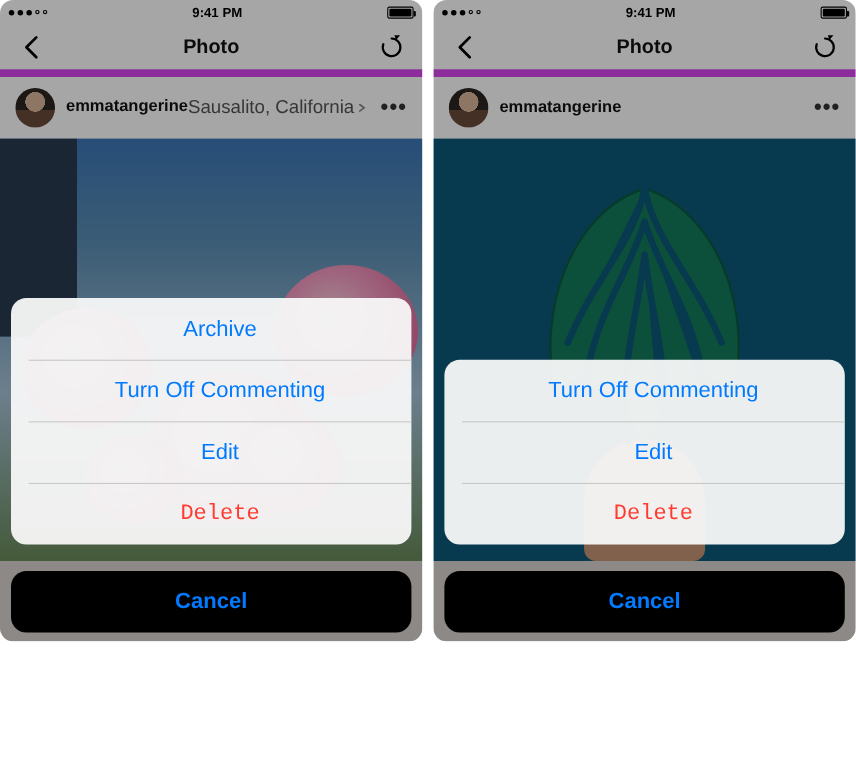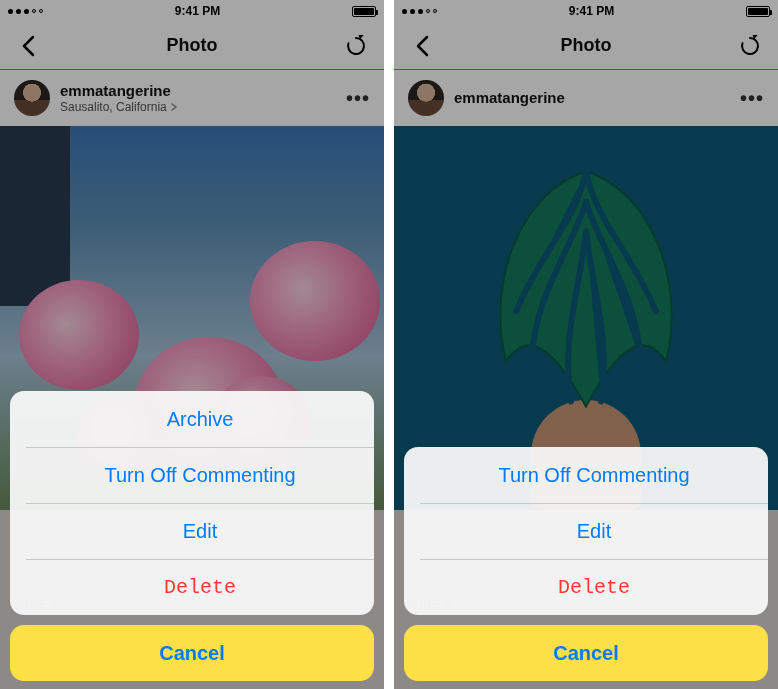--- a/index.html
+++ b/index.html
@@ -9,23 +9,24 @@
     width: 778px;
     height: 689px;
     display: flex;
     gap: 10px;
     padding: 0;
     overflow: hidden;
   }
   .phone {
     position: relative;
     width: 384px;
-    height: 689px;
+    height: 583px;
     background: #fff;
     overflow: hidden;
+    border-radius: 12px;
   }
   
   .statusbar {
     height: 22px;
     display: flex;
     align-items: center;
     justify-content: space-between;
     padding: 0 8px;
     font-size: 12px;
     font-weight: 600;
@@ -40,37 +41,37 @@
   .battery::after { content:""; position:absolute; right:-3px; top:3px; width:2px; height:5px; background:#000; border-radius:0 1px 1px 0;}
   .battery .fill { position:absolute; left:1px; top:1px; bottom:1px; width: calc(100% - 2px); background:#000; border-radius:1px;}
 
   
   .navbar {
     height: 48px;
     display:flex;
     align-items:center;
     justify-content:space-between;
     padding: 0 14px;
-    border-bottom: 1px solid #d946ef;
+    border-bottom: 7px solid #d946ef;
   }
   .nav-title { font-weight:600; font-size:18px; color:#111;}
   .icon-btn { width:28px; height:28px; display:flex; align-items:center; justify-content:center; color:#000;}
 
   
   .post-header {
     height: 56px;
     display:flex;
     align-items:center;
     padding: 0 14px;
     gap:10px;
   }
   .avatar { width:36px; height:36px; border-radius:50%; background:#ccc; overflow:hidden; position:relative; flex-shrink:0;}
-  .userblock { flex:1; display:flex; flex-direction:column; line-height:1.2;}
+  .userblock { flex:1; display:flex; line-height:1.2;}
   .username { font-weight:600; font-size:15px; color:#111;}
-  .location { font-size:12px; color:#555; display:flex; align-items:center; gap:3px;}
+  .location { font-size:17px; color:#555; display:flex; align-items:center; gap:3px;}
   .more-dots { font-size:20px; color:#333; letter-spacing:1px; font-weight:bold;}
 
   
   .photo {
     width: 100%;
     height: 384px;
     position: relative;
     overflow:hidden;
   }
   .photo.bg1 { background: linear-gradient(180deg, #3d78b8 0%, #5c8fb5 25%, #a6c3d8 60%, #6a8b5a 100%); }
@@ -106,34 +107,34 @@
 
   
   .sheet-wrap {
     position:absolute;
     left:10px; right:10px; bottom:8px;
   }
   .sheet {
     background: rgba(248,248,248,0.95);
     border-radius: 14px;
     overflow: hidden;
-    margin-bottom: 10px;
+    margin-bottom: 24px;
     padding-left: 16px;
   }
   .sheet .opt {
     height: 56px;
     display:flex; align-items:center; justify-content:center;
     font-size: 20px;
     color: #007aff;
     border-top: 0.5px solid #c8c8c8;
   }
   .sheet .opt:first-child { border-top:none; }
   .sheet .opt.destructive { color: #ff3b30; font-family: Liberation Mono, monospace; }
   .cancel {
-    background: #fde047;
+    background: #000000;
     border-radius:14px;
     height:56px;
     display:flex; align-items:center; justify-content:center;
     font-size:20px; font-weight:600; color:#007aff;
   }
 
   
   .avatar .face {
     position:absolute; inset:0;
     background: radial-gradient(circle at 50% 35%, #d9b59a 0 30%, transparent 31%),

